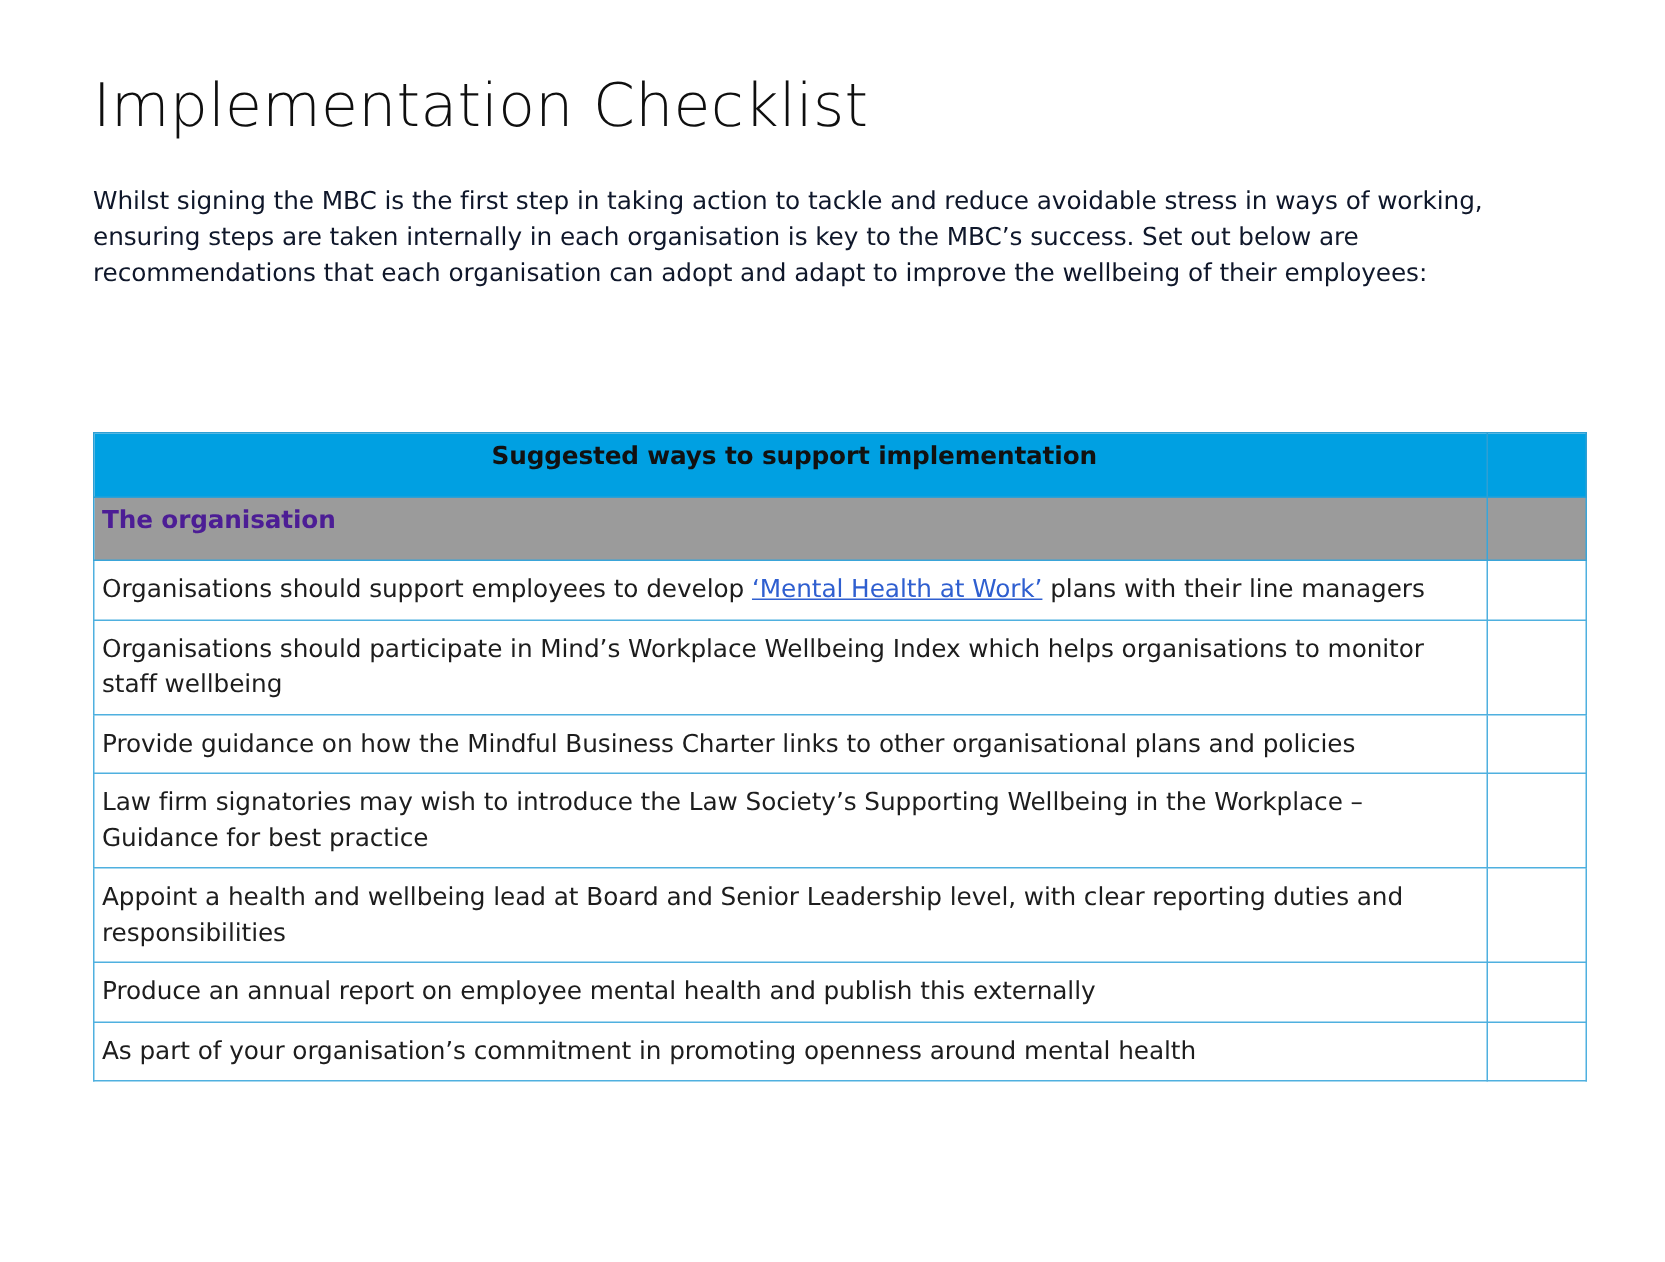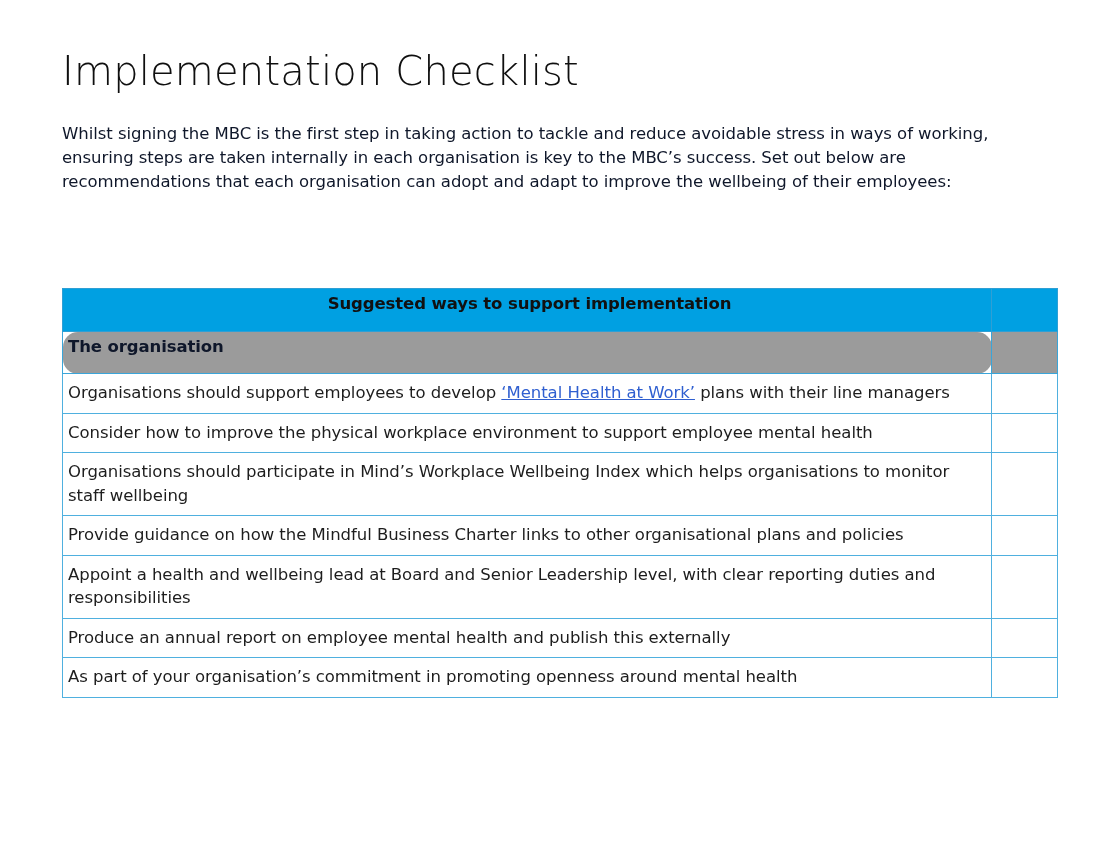--- a/index.html
+++ b/index.html
@@ -89,23 +89,22 @@
 
   .row-sub td {
     background: #9b9b9b;
     border: 1px solid #3aa5d9;
     height: 31px;
   }
   .row-sub .cell-text {
     padding: 5px 0 5px 5px;
     font-size: 16.5px;
     font-weight: bold;
-    color: #0f172a;
+    color: #4c1d95;
     letter-spacing: -0.1px;
-    border-radius: 15px;
   }
 
   
   .row-item td {
     background: #ffffff;
     border: 1px solid #4FB0DF;
     margin-top: 36px;
   }
   .row-item .cell-text {
     padding: 7px 8px 8px 5px;
@@ -146,35 +145,35 @@
       <tr class="row-sub">
         <td class="cell-text">The organisation</td>
         <td class="cell-tick"></td>
       </tr>
 
       <tr class="row-item">
         <td class="cell-text"><span>Organisations should support employees to develop </span><a class="mh-link" href="#">‘Mental Health at Work’</a><span> plans with their line managers</span></td>
         <td class="cell-tick"></td>
       </tr>
 
-      <tr class="row-item">
-        <td class="cell-text">Consider how to improve the physical workplace environment to support employee mental health</td>
-        <td class="cell-tick"></td>
-      </tr>
 
       <tr class="row-item">
         <td class="cell-text">Organisations should participate in Mind’s Workplace Wellbeing Index which helps organisations to monitor staff wellbeing</td>
         <td class="cell-tick"></td>
       </tr>
 
       <tr class="row-item">
         <td class="cell-text">Provide guidance on how the Mindful Business Charter links to other organisational plans and policies</td>
         <td class="cell-tick"></td>
       </tr>
 
+      <tr class="row-item">
+        <td class="cell-text">Law firm signatories may wish to introduce the Law Society’s Supporting Wellbeing in the Workplace – Guidance for best practice</td>
+        <td class="cell-tick"></td>
+      </tr>
 
       <tr class="row-item">
         <td class="cell-text">Appoint a health and wellbeing lead at Board and Senior Leadership level, with clear reporting duties and responsibilities</td>
         <td class="cell-tick"></td>
       </tr>
 
       <tr class="row-item">
         <td class="cell-text">Produce an annual report on employee mental health and publish this externally</td>
         <td class="cell-tick"></td>
       </tr>

